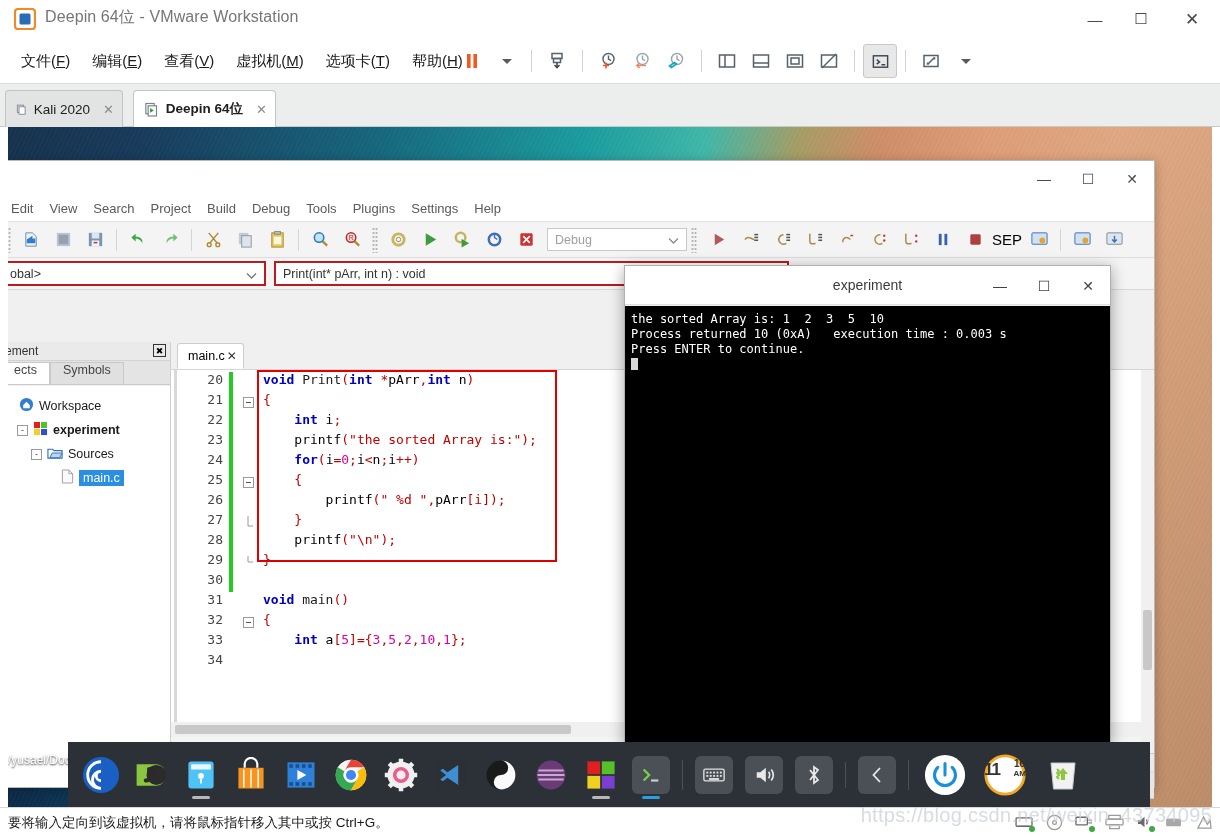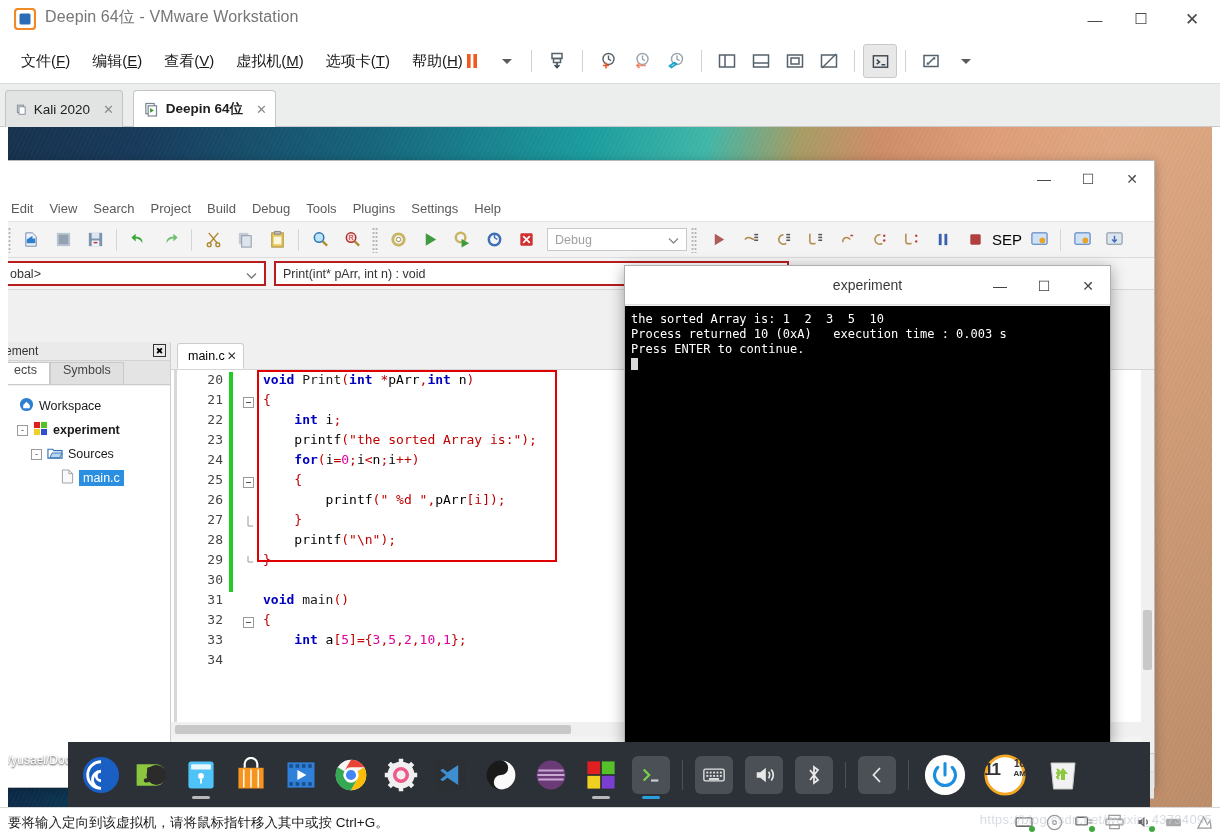--- a/index.html
+++ b/index.html
@@ -150,21 +150,21 @@
 
   
   .deskpath{ position:absolute; left:0; bottom:40px; font-size:12px; color:#fff; text-shadow:0 1px 2px rgba(0,0,0,.8);}
 
   
   .statusbar{ position:absolute; left:0; bottom:0; width:1220px; height:30px; background:#fff; border-top:1px solid #d8d8d8;}
   .statusbar .msg{ position:absolute; left:8px; top:6px; font-size:13.5px; color:#1a1a1a;}
   .statusbar .icons{ position:absolute; right:6px; top:4px; display:flex; align-items:center; gap:10px;}
   .statusbar .icons .si{ width:20px; height:20px; display:flex; align-items:center; justify-content:center; color:#6a6a6a; position:relative;}
   .statusbar .icons .si .dot{ position:absolute; right:-1px; bottom:0px; width:6px; height:6px; border-radius:50%; background:#3fa83f;}
-  .watermark{ position:absolute; right:8px; bottom:10px; font-size:13px; color:rgba(200,205,215,.72); letter-spacing:.3px; white-space:nowrap;margin-top:39px;}
+  .watermark{ position:absolute; right:8px; bottom:10px; font-size:20px; color:rgba(200,205,215,.72); letter-spacing:.3px; white-space:nowrap;margin-top:39px;}
 </style>
 </head>
 <body>
 
 <div class="app">
 
   <div class="vm-titlebar">
     <div class="vm-logo">
       <svg width="22" height="22" viewBox="0 0 22 22">
         <rect x="1" y="1" width="20" height="20" rx="3" fill="none" stroke="#f08a24" stroke-width="2.2"></rect>

